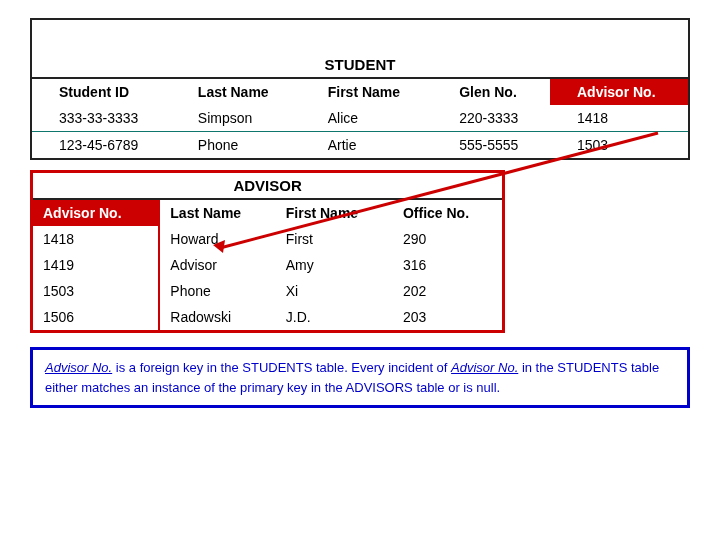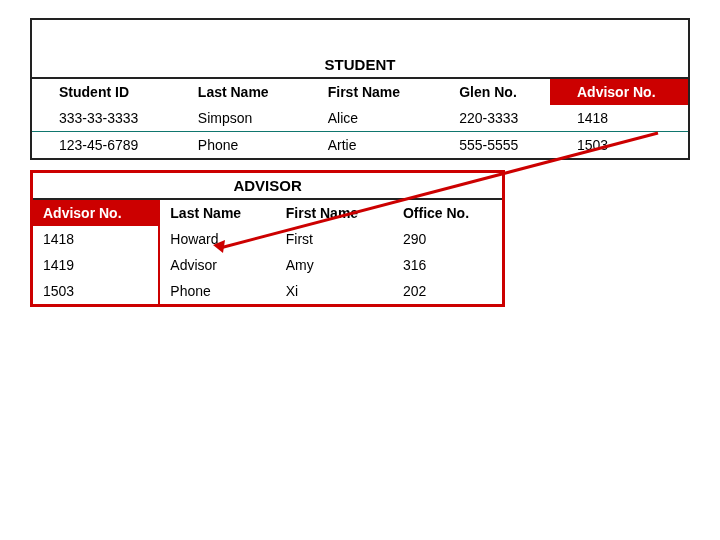--- a/index.html
+++ b/index.html
@@ -185,18 +185,27 @@
             <td>Advisor</td>
             <td>Amy</td>
             <td>316</td>
           </tr>
           <tr>
             <td class="advisor-no-col">1503</td>
             <td>Phone</td>
             <td>Xi</td>
             <td>202</td>
           </tr>
+          <tr>
+            <td class="advisor-no-col">1506</td>
+            <td>Radowski</td>
+            <td>J.D.</td>
+            <td>203</td>
+          </tr>
         </tbody>
       </table>
     </div>
   </div>
 
+  <div class="info-box">
+    <span class="key-text">Advisor No.</span><span> is a foreign key in the STUDENTS table.  Every incident of </span><span class="key-text">Advisor No.</span><span> in the STUDENTS table either matches an instance of the primary key in the ADVISORS table or is null.</span>
+  </div>
 </div>
 
 </body></html>

